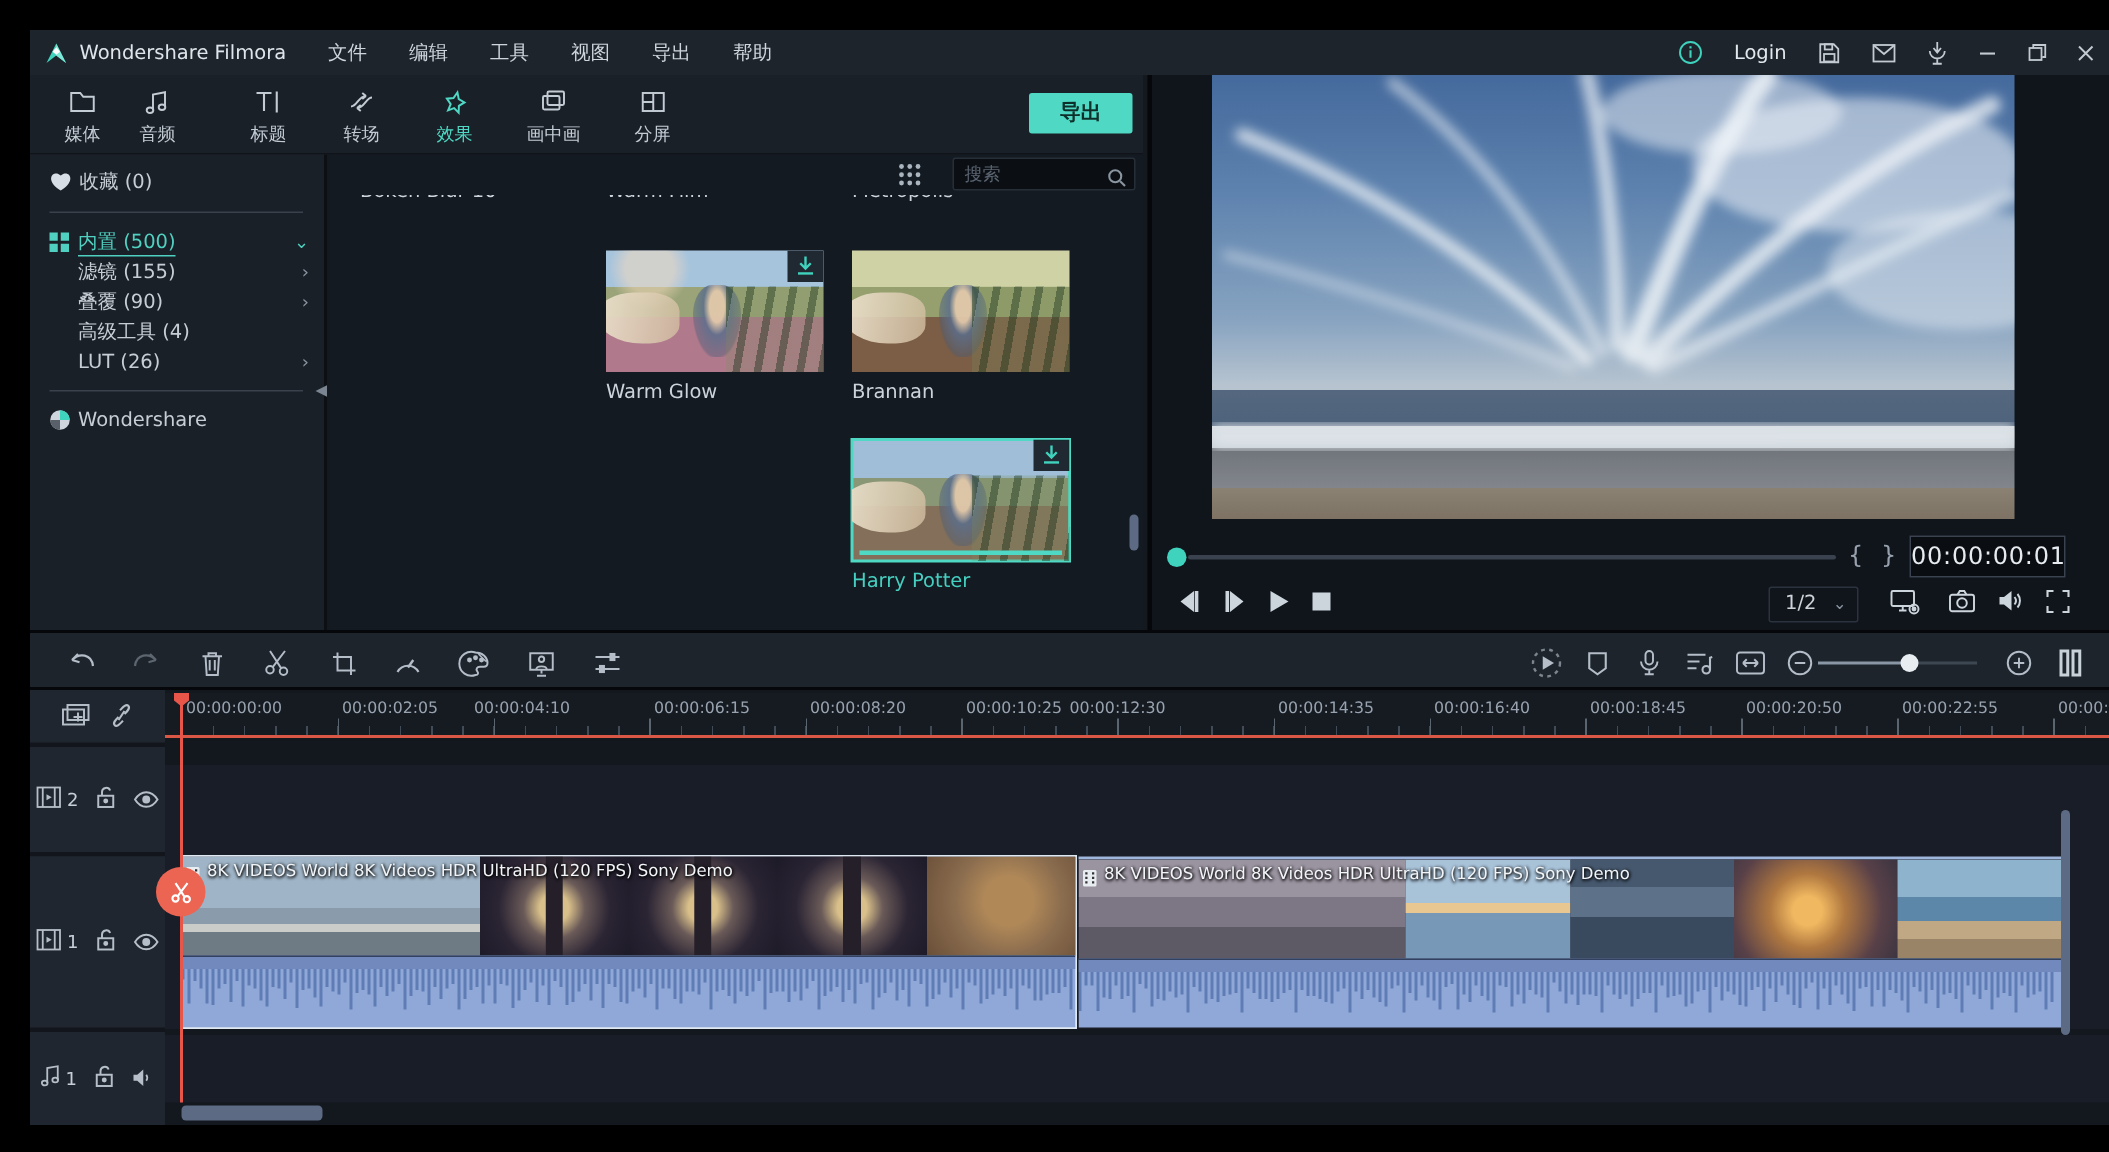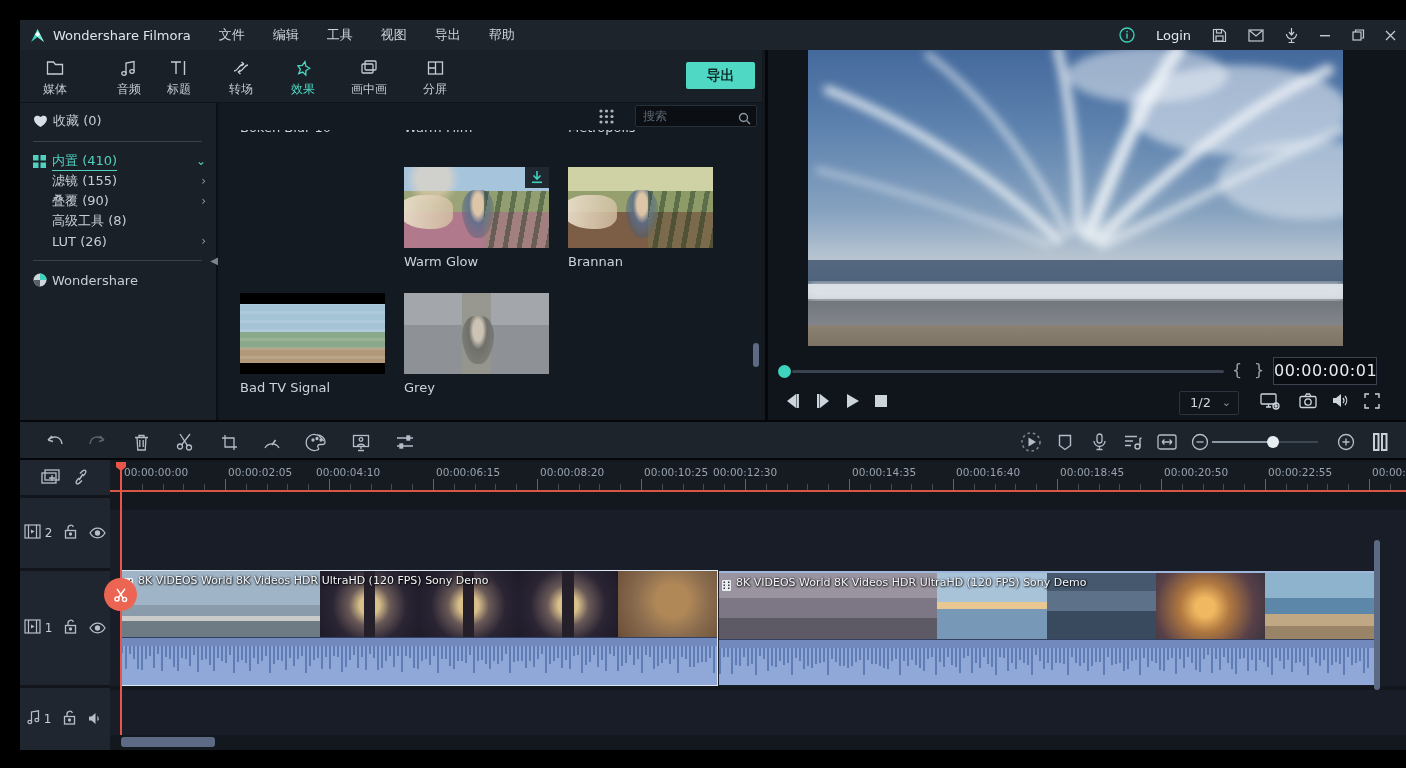--- a/index.html
+++ b/index.html
@@ -216,21 +216,21 @@
 
   <div id="tabbar" class="abs">
     <div class="tab" style="left:6px">
       <div class="t-ic">
           <svg width="18" height="16" viewBox="0 0 18 16" fill="none" stroke-width="1.3">
             <path d="M1.5 2h6l2 2.5h7v9.5h-15z"></path>
           </svg>
         </div>
       <div class="t-lb">媒体</div>
     </div>
-    <div class="tab" style="left:80px">
+    <div class="tab" style="left:56px">
       <div class="t-ic">
           <svg width="16" height="17" viewBox="0 0 16 17" fill="none" stroke-width="1.3">
             <path d="M5 13.5V3l8-1.5V11"></path>
             <ellipse cx="3" cy="13.5" rx="2.2" ry="1.8"></ellipse>
             <ellipse cx="11" cy="11.5" rx="2.2" ry="1.8"></ellipse>
           </svg>
         </div>
       <div class="t-lb">音频</div>
     </div>
     <div class="tab" style="left:130px">
@@ -287,33 +287,33 @@
       <span>收藏 (0)</span>
     </div>
     <div class="sb-div" style="top:38px"></div>
     <div class="sb-row" id="sb-builtin" style="top:48px">
       <svg width="13" height="13" viewBox="0 0 13 13" style="margin-right:6px">
           <rect x="0" y="0" width="5.5" height="5.5" fill="#4fd0c0"></rect>
           <rect x="7.5" y="0" width="5.5" height="5.5" fill="#4fd0c0"></rect>
           <rect x="0" y="7.5" width="5.5" height="5.5" fill="#4fd0c0"></rect>
           <rect x="7.5" y="7.5" width="5.5" height="5.5" fill="#4fd0c0"></rect>
         </svg>
-      <span class="lbl">内置 (410)</span>
+      <span class="lbl">内置 (500)</span>
       <span class="chev" style="color:#4fd0c0">⌄</span>
     </div>
     <div class="sb-row" style="top:68px;left:32px">
       <span>滤镜 (155)</span>
       <span class="chev">›</span>
     </div>
     <div class="sb-row" style="top:88px;left:32px">
       <span>叠覆 (90)</span>
       <span class="chev">›</span>
     </div>
     <div class="sb-row" style="top:108px;left:32px">
-      <span>高级工具 (8)</span>
+      <span>高级工具 (4)</span>
     </div>
     <div class="sb-row" style="top:128px;left:32px">
       <span>LUT (26)</span>
       <span class="chev">›</span>
     </div>
     <div class="sb-div" style="top:157px"></div>
     <div class="sb-row" style="top:167px">
       <svg width="14" height="14" viewBox="0 0 14 14" style="margin-right:5px">
           <circle cx="7" cy="7" r="6.5" fill="#cfd6dd"></circle>
           <path d="M7 7 L7 .5 A6.5 6.5 0 0 1 13.5 7z" fill="#3fd2bd"></path>
@@ -370,29 +370,34 @@
     </div>
     <div class="fx-item" style="left:348px;top:64px">
       <div class="fx-thumb fx-brannan">
           <div class="v-arm"></div>
           <div class="v-fig"></div>
           <div class="v-vines"></div>
         </div>
       <div class="fx-label">Brannan</div>
     </div>
 
-    <div class="fx-item" style="left:20px;top:190px">
-      <div class="fx-thumb fx-badtv"></div>
-      <div class="fx-label">Bad TV Signal</div>
-    </div>
-    <div class="fx-item" style="left:184px;top:190px">
-      <div class="fx-thumb fx-grey">
+    <div class="fx-item selected" style="left:348px;top:190px">
+      <div class="fx-thumb fx-harry">
+          <div class="v-arm"></div>
           <div class="v-fig"></div>
-        </div>
-      <div class="fx-label">Grey</div>
+          <div class="v-vines"></div>
+        <div class="dl-badge">
+            <svg width="12" height="13" viewBox="0 0 12 13">
+              <path d="M6 0v7M2.5 4.5 6 8l3.5-3.5" stroke="#3fd2bd" stroke-width="1.6" fill="none"></path>
+              <rect x="1" y="10.5" width="10" height="1.6" fill="#3fd2bd"></rect>
+            </svg>
+          </div>
+        <div class="fx-progress"></div>
+      </div>
+      <div class="fx-label">Harry Potter</div>
     </div>
     <div id="fx-scroll"></div>
   </div>
 
   <div id="preview" class="abs">
     <div id="pv-canvas">
       <svg width="535" height="296" viewBox="0 0 535 296">
         <defs>
             <filter id="blur1">
               <feGaussianBlur stdDeviation="4"></feGaussianBlur>

